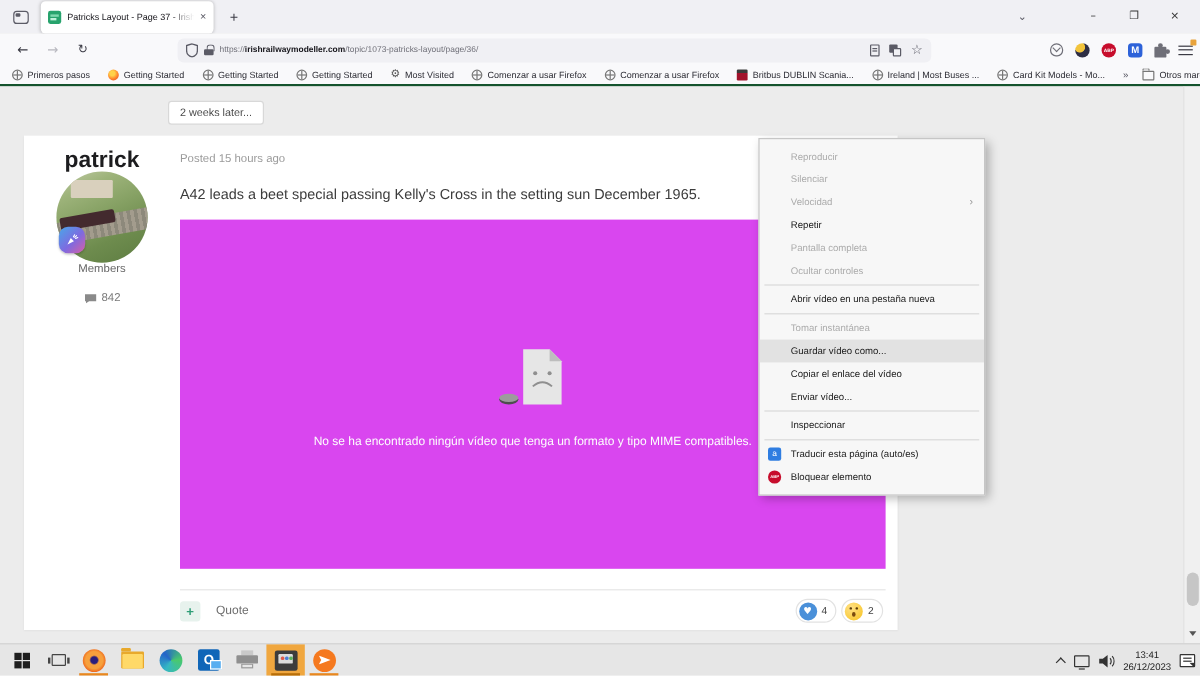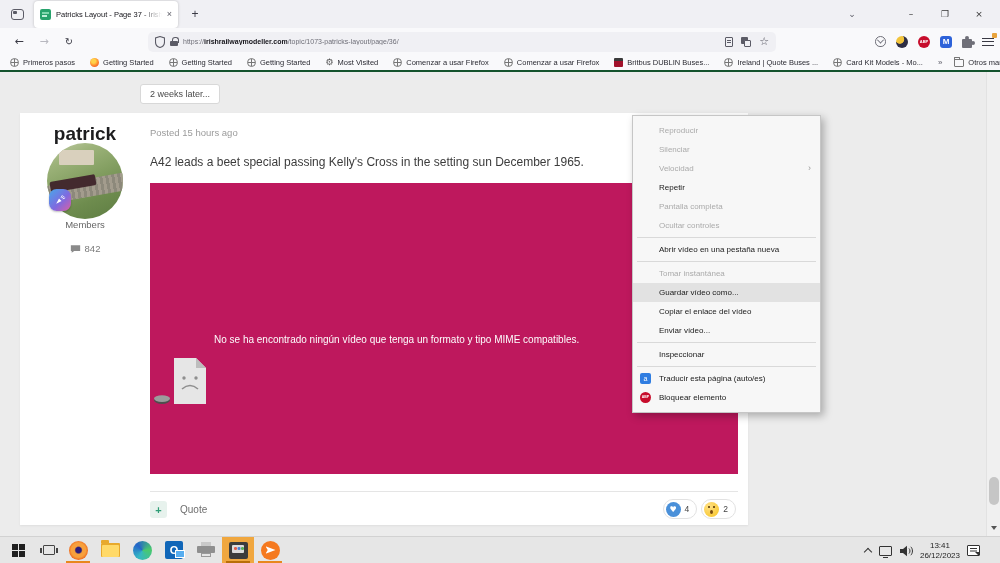--- a/index.html
+++ b/index.html
@@ -79,21 +79,21 @@
   .av-track { position:absolute; left:-12%; top:48%; width:130%; height:24%; transform:rotate(-10deg);
     background:repeating-linear-gradient(90deg,#a39c8d 0 3px, #8d897b 3px 6px); }
   .av-train { position:absolute; left:4%; top:46%; width:60%; height:15%; background:#432a2e; transform:rotate(-10deg); border-radius:2px; }
   .rank-badge { position:absolute; left:29px; top:76px; width:22px; height:22px; border-radius:35%;
     background:linear-gradient(135deg,#49a7e9,#7e6ae0 55%,#d95fa6); display:flex; align-items:center; justify-content:center;
     box-shadow:0 1px 2px rgba(0,0,0,.25); }
   .member-group { position:absolute; left:0; width:100%; top:106px; font-size:9.5px; color:#666; }
   .comment-count { position:absolute; left:0; width:100%; top:130px; font-size:9.5px; color:#7a7a7a; display:flex; align-items:center; justify-content:center; gap:4px; }
   .posted-time { position:absolute; left:130px; top:14px; font-size:9.5px; color:#9b9b9b; }
   .post-body { position:absolute; left:130px; top:42px; font-size:12px; color:#3c3c3c; }
-  .video-box { position:absolute; left:130px; top:70px; width:588px; height:291px; background:#be185d; display:flex; align-items:center; }
+  .video-box { position:absolute; left:130px; top:70px; width:588px; height:291px; background:#d946ef; display:flex; flex-direction:column; align-items:center; }
   .vid-icon-wrap { position:relative; width:64px; height:54px; margin-top:104px; }
   .vid-err { margin-top:22px; font-size:10px; color:#fdfdfd; }
   .post-divider { position:absolute; left:130px; top:378px; width:588px; height:1px; background:#e5e5e5; }
   .quote-plus { position:absolute; left:130px; top:388px; width:17px; height:17px; background:#e7f2ed; border-radius:3px; color:#2f9e77; font-weight:700; font-size:11px; display:flex; align-items:center; justify-content:center; }
   .quote-link { position:absolute; left:160px; top:391px; font-size:10px; color:#6e6e6e; }
   .reactions { position:absolute; right:12px; top:386px; display:flex; gap:4px; }
   .react-pill { height:20px; border:1px solid #e2e2e2; border-radius:10px; background:#fff; display:flex; align-items:center; gap:4px; padding:0 7px 0 2px; }
   .react-heart { width:15px; height:15px; border-radius:50%; background:#4a90d9; color:#fff; font-size:8px; display:flex; align-items:center; justify-content:center; font-family:"DejaVu Sans", sans-serif; }
   .react-wow { width:15px; height:15px; border-radius:50%; background:radial-gradient(circle at 35% 30%, #ffe084, #f7c31f); position:relative; }
   .react-wow::before { content:""; position:absolute; left:3.5px; top:4px; width:2px; height:2.5px; border-radius:50%; background:#5a3b0a; box-shadow:5px 0 0 #5a3b0a; }
@@ -145,21 +145,21 @@
   .outlook-ic::after { content:""; position:absolute; right:-2px; bottom:1px; width:8px; height:6px; background:#58aef0; border:1px solid #fff; }
   .printer-ic { width:18px; height:16px; position:relative; }
   .printer-ic .p-top { position:absolute; left:4px; top:0; width:10px; height:4px; background:#c9c9c9; }
   .printer-ic .p-body { position:absolute; left:0; top:4px; width:18px; height:7px; background:#8f8f8f; border-radius:1px; }
   .printer-ic .p-out { position:absolute; left:4px; top:11px; width:10px; height:4px; background:#e6e6e6; border:1px solid #9a9a9a; }
   .activeapp-ic { width:19px; height:17px; background:#3c3c3c; border-radius:2px; position:relative; }
   .activeapp-ic::before { content:""; position:absolute; left:3.5px; top:3px; width:12px; height:8px; background:#dcdcdc; border-radius:1px; }
   .activeapp-ic::after { content:""; position:absolute; left:5.5px; top:5.5px; width:2.5px; height:2.5px; border-radius:50%; background:#e05b4b; box-shadow:3.5px 0 0 #4a7fd4, 7px 0 0 #59b35a; }
   .avast-ic { width:19px; height:19px; border-radius:50%; background:#f5791f; position:relative; }
   .avast-ic::before { content:""; position:absolute; left:5px; top:4.5px; width:10px; height:10px; background:#fff; clip-path:polygon(0 12%, 100% 50%, 0 88%, 22% 50%); }
-  .tray { position:absolute; right:20px; top:0; height:27px; display:flex; align-items:center; gap:7px; }
+  .tray { position:absolute; right:4px; top:0; height:27px; display:flex; align-items:center; gap:7px; }
   .tray-chevron { width:8px; height:8px; position:relative; }
   .tray-chevron::before { content:""; position:absolute; left:1px; top:2px; width:5px; height:5px; border-left:1.4px solid #333; border-top:1.4px solid #333; transform:rotate(45deg); }
   .net-ic { width:13px; height:10px; border:1.3px solid #333; border-radius:1px; position:relative; }
   .net-ic::after { content:""; position:absolute; left:3px; bottom:-3.5px; width:5px; height:1.5px; background:#333; }
   .clock { text-align:center; font-size:8px; color:#1f1f1f; line-height:9.5px; }
   .action-ic { width:13px; height:11px; border:1.3px solid #333; border-radius:1px; position:relative; background:#fff; }
   .action-ic::before { content:""; position:absolute; left:2px; top:2px; width:7px; height:1.2px; background:#333; box-shadow:0 2.5px 0 #333; }
   .action-ic::after { content:""; position:absolute; right:0; bottom:-1px; width:4px; height:4px; background:#333; clip-path:polygon(0 0, 100% 0, 100% 100%); }
 </style>
 </head>
@@ -238,25 +238,25 @@
   <div class="bm">
       <span class="globe-ic"></span>
       <span>Comenzar a usar Firefox</span>
     </div>
   <div class="bm">
       <span class="globe-ic"></span>
       <span>Comenzar a usar Firefox</span>
     </div>
   <div class="bm">
       <span class="bus-ic"></span>
-      <span>Britbus DUBLIN Buses...</span>
-    </div>
-  <div class="bm">
-      <span class="globe-ic"></span>
-      <span>Ireland | Quote Buses ...</span>
+      <span>Britbus DUBLIN Scania...</span>
+    </div>
+  <div class="bm">
+      <span class="globe-ic"></span>
+      <span>Ireland | Most Buses ...</span>
     </div>
   <div class="bm">
       <span class="globe-ic"></span>
       <span>Card Kit Models - Mo...</span>
     </div>
   <div class="bm-right">
     <span class="chev2">»</span>
     <div class="bm">
         <span class="folder-ic"></span>
         <span>Otros marcadores</span>

